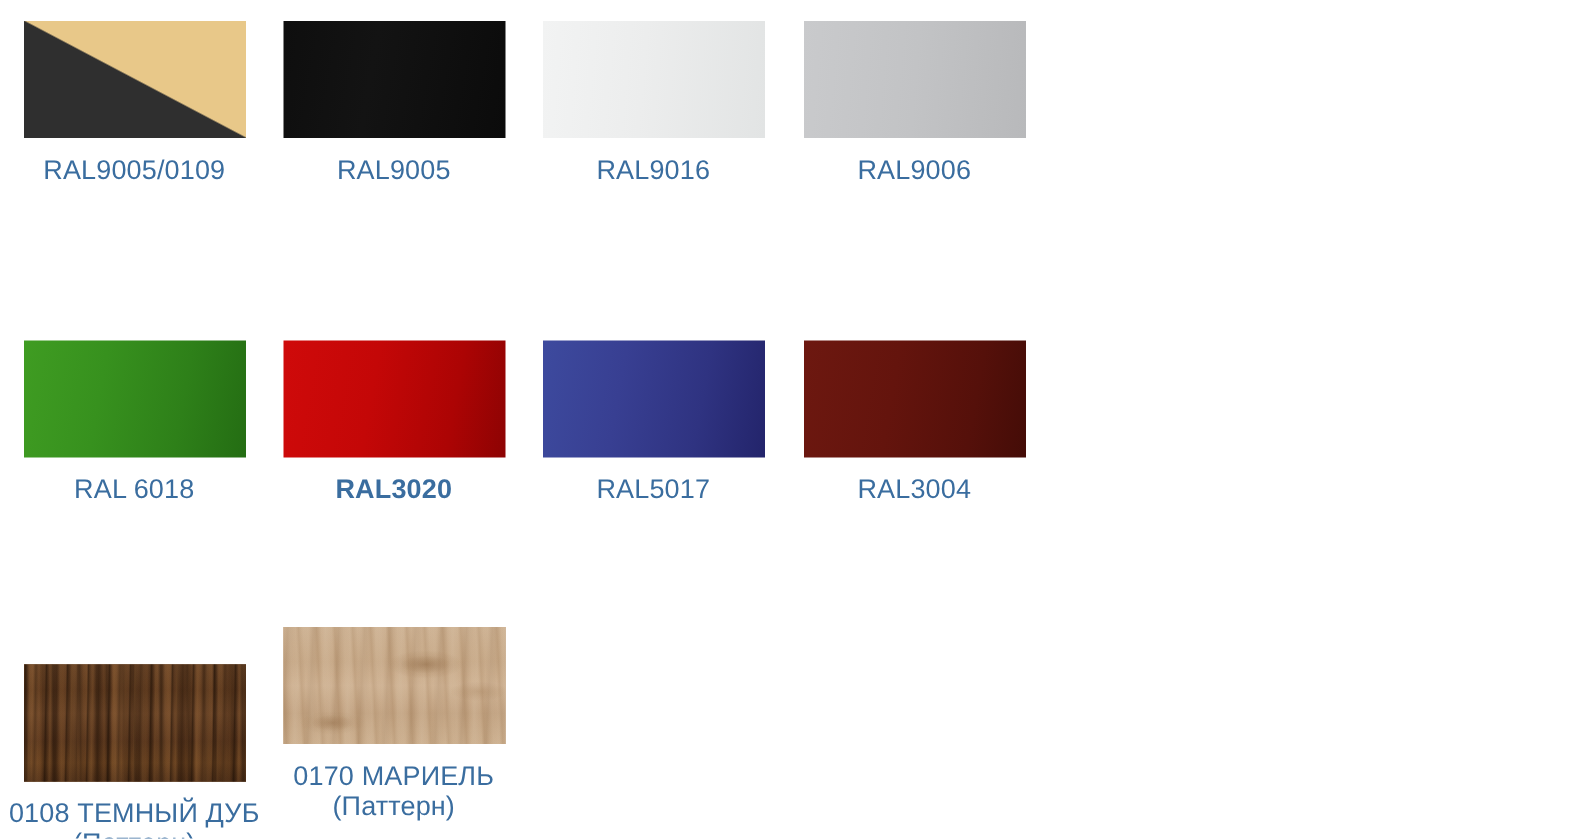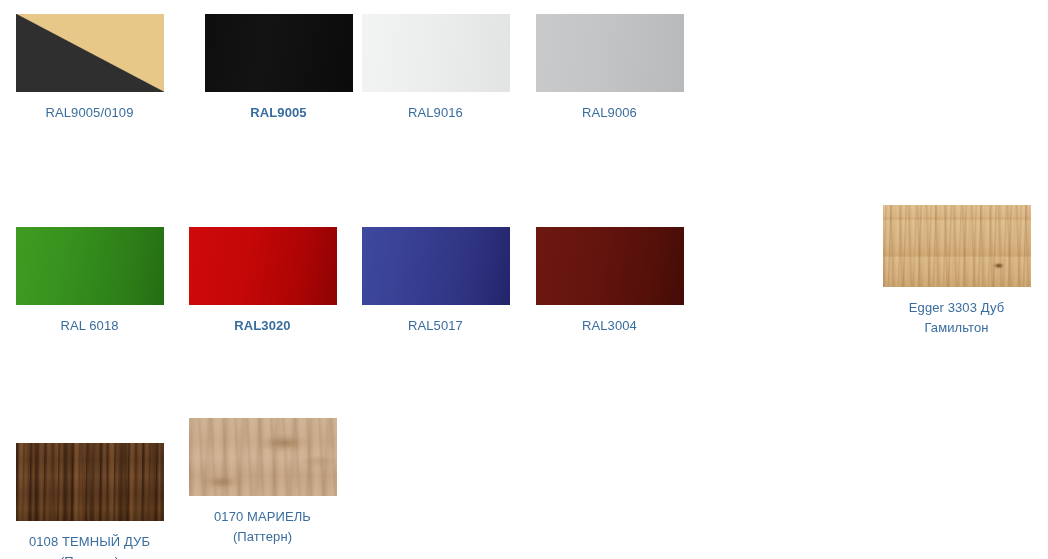--- a/index.html
+++ b/index.html
@@ -37,21 +37,21 @@
     overflow: hidden;
   }
 
   .swatch-chip.tall {
     height: 82px;
   }
 
   .swatch-label {
     display: block;
     margin-top: 11px;
-    font-size: 13px;
+    font-size: 18px;
     line-height: 20px;
     color: #3a6d9f;
     letter-spacing: 0.1px;
     white-space: pre-line;
   }
 
   
   .fill-diagonal-black-gold {
     background:
       linear-gradient(to bottom left, #e8c889 0%, #e8c889 49.4%, #2f2f2f 50.2%, #2f2f2f 100%);
@@ -167,21 +167,21 @@
 </head>
 <body>
 
 <div id="swatch-grid">
 
   <div class="swatch-cell" style="left:3px;  top:14px;">
     <span class="swatch-chip fill-diagonal-black-gold"></span>
     <span class="swatch-label">RAL9005/0109</span>
   </div>
 
-  <div class="swatch-cell" style="left:192px; top:14px;font-weight:bold;">
+  <div class="swatch-cell" style="left:176px; top:14px;">
     <span class="swatch-chip fill-black9005"></span>
     <span class="swatch-label">RAL9005</span>
   </div>
 
   <div class="swatch-cell" style="left:349px; top:14px;">
     <span class="swatch-chip fill-white9016"></span>
     <span class="swatch-label">RAL9016</span>
   </div>
 
   <div class="swatch-cell" style="left:523px; top:14px;">
@@ -205,25 +205,20 @@
     <span class="swatch-chip fill-blue5017"></span>
     <span class="swatch-label">RAL5017</span>
   </div>
 
   <div class="swatch-cell" style="left:523px; top:227px;">
     <span class="swatch-chip fill-darkred3004"></span>
     <span class="swatch-label">RAL3004</span>
   </div>
 
 
-  <div class="swatch-cell" style="left:870px; top:205px;">
-    <span class="swatch-chip tall wood wood-egger"></span>
-    <span class="swatch-label">Egger 3303 Дуб
-Гамильтон</span>
-  </div>
 
   <div class="swatch-cell" style="left:3px;  top:428px;margin-top:15px;">
     <span class="swatch-chip wood wood-dark-oak"></span>
     <span class="swatch-label">0108 ТЕМНЫЙ ДУБ
 (Паттерн)</span>
   </div>
 
   <div class="swatch-cell" style="left:176px; top:418px;">
     <span class="swatch-chip wood wood-mariel"></span>
     <span class="swatch-label">0170 МАРИЕЛЬ

